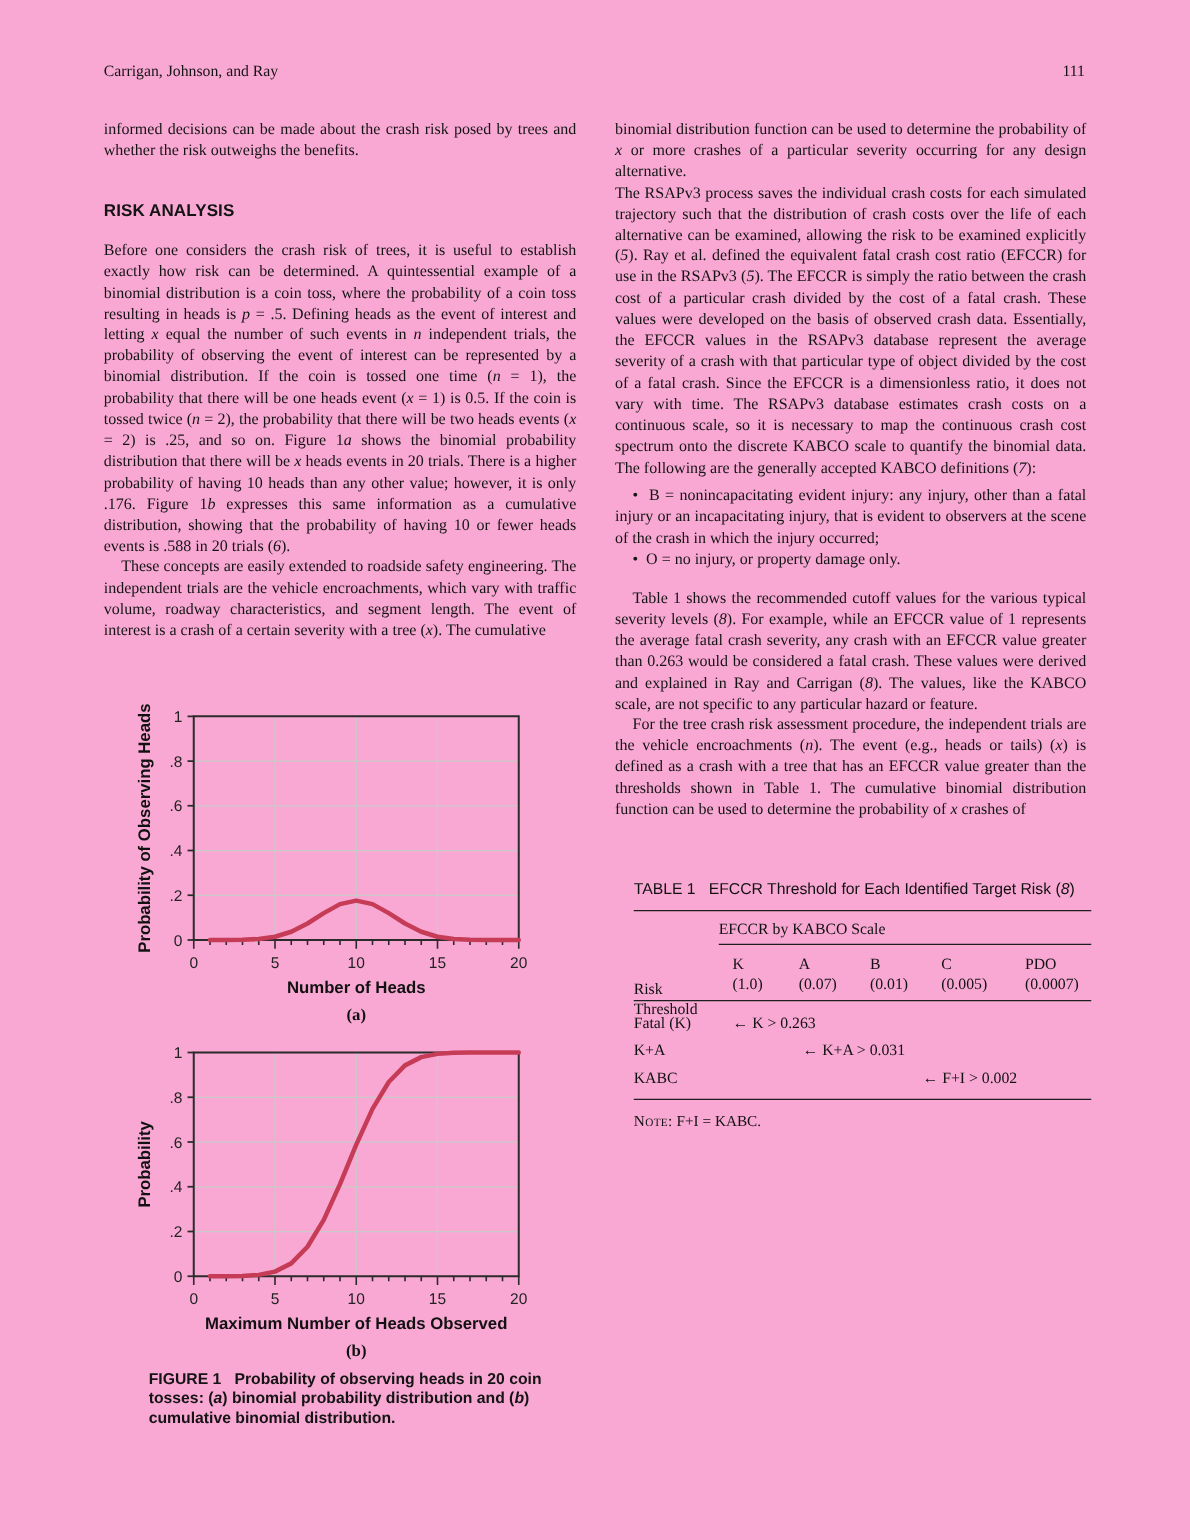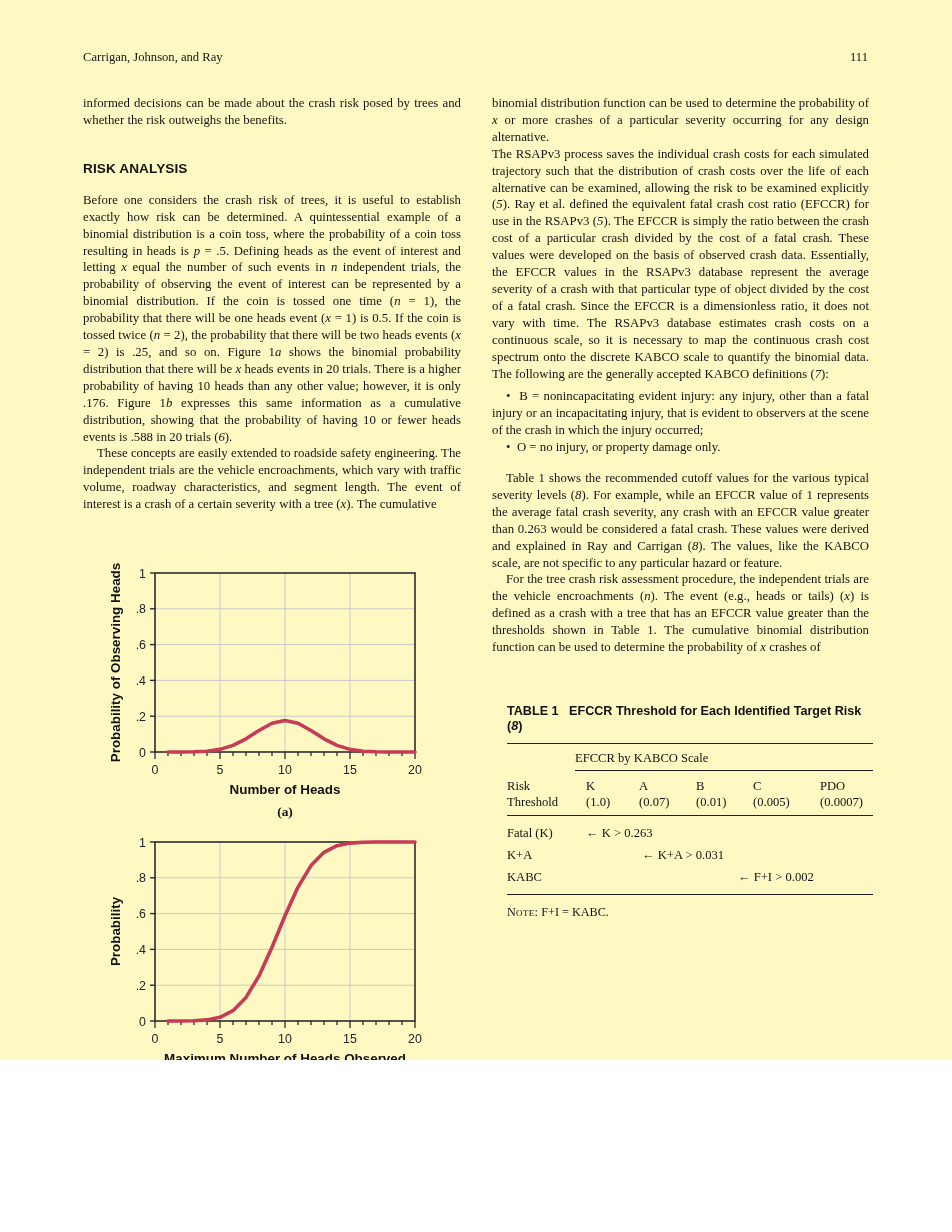--- a/index.html
+++ b/index.html
@@ -1,16 +1,16 @@
 <!DOCTYPE html>
 <html><head>
 <meta charset="utf-8">
 <style>
   html,body{margin:0;padding:0;background:#ffffff;}
-  .page{position:relative;width:952px;height:1060px;background:#fef9c3;overflow:hidden;
+  .page{position:relative;width:952px;height:1232px;background:#f9a8d4;overflow:hidden;
         font-family:"Liberation Serif",serif;color:#141414;}
   .page-header{position:absolute;top:50px;left:83px;width:785px;display:flex;
         justify-content:space-between;font-size:12.6px;}
   .col{position:absolute;top:95px;}
   .col-left{left:83px;width:378px;}
   .col-right{left:492px;width:377px;}
   p{margin:0;font-size:12.8px;line-height:16.9px;text-align:justify;}
   p.indent{text-indent:14px;}
   h2,h3{font-family:"Liberation Sans",sans-serif;font-size:13.6px;font-weight:bold;
         margin:0;letter-spacing:.1px;}
@@ -25,31 +25,31 @@
   .fig-a{margin-top:46px;}
   .fig-b{margin-top:5px;}
   svg.chart{display:block;}
   svg .tick{font:12.4px "Liberation Sans",sans-serif;fill:#222;}
   svg .axlabel{font:bold 13.4px "Liberation Sans",sans-serif;fill:#111;}
   svg .sublabel{font:bold 13.4px "Liberation Serif",serif;fill:#111;}
   .figcaption{margin:4px 0 0 36px;width:335px;font-family:"Liberation Sans",sans-serif;
         font-weight:bold;font-size:12.6px;line-height:15.4px;text-align:left;}
   
   .table1{position:relative;width:366px;margin:48px 0 0 15px;font-size:12.6px;color:#111;}
-  .t-title{font-family:"Liberation Sans",sans-serif;font-weight:bold;font-size:12.6px;
+  .t-title{font-family:"Liberation Sans",sans-serif;font-weight:normal;font-size:12.6px;
         margin-bottom:9px;line-height:15px;}
   .rule{border-top:1.6px solid #1e1e1e;height:0;}
   .t-span{margin-left:68px;padding:7px 0 5px;line-height:14px;}
   .rule-span{margin-left:68px;}
   .t-hrow{position:relative;height:44px;}
   .t-hrow .tc{position:absolute;top:8px;line-height:15.5px;white-space:nowrap;}
   .t-row{position:relative;height:22px;}
   .t-row .tlab{position:absolute;left:0;top:4px;white-space:nowrap;}
   .t-row .crit{position:absolute;top:4px;white-space:nowrap;}
-  .c-stub{left:0;} .c-k{left:79px;} .c-a{left:132px;} .c-b{left:189px;}
+  .c-stub{left:0;margin-top:20px;} .c-k{left:79px;} .c-a{left:132px;} .c-b{left:189px;}
   .c-c{left:246px;} .c-pdo{left:313px;}
   .a-0{left:79px;} .a-1{left:135px;} .a-2{left:231px;}
   .t-note{margin-top:10px;font-size:12.2px;}
   .sc{font-variant:small-caps;letter-spacing:.3px;}
   .gap6{height:6px;}
 </style>
 </head>
 <body>
 
 <div class="page">

